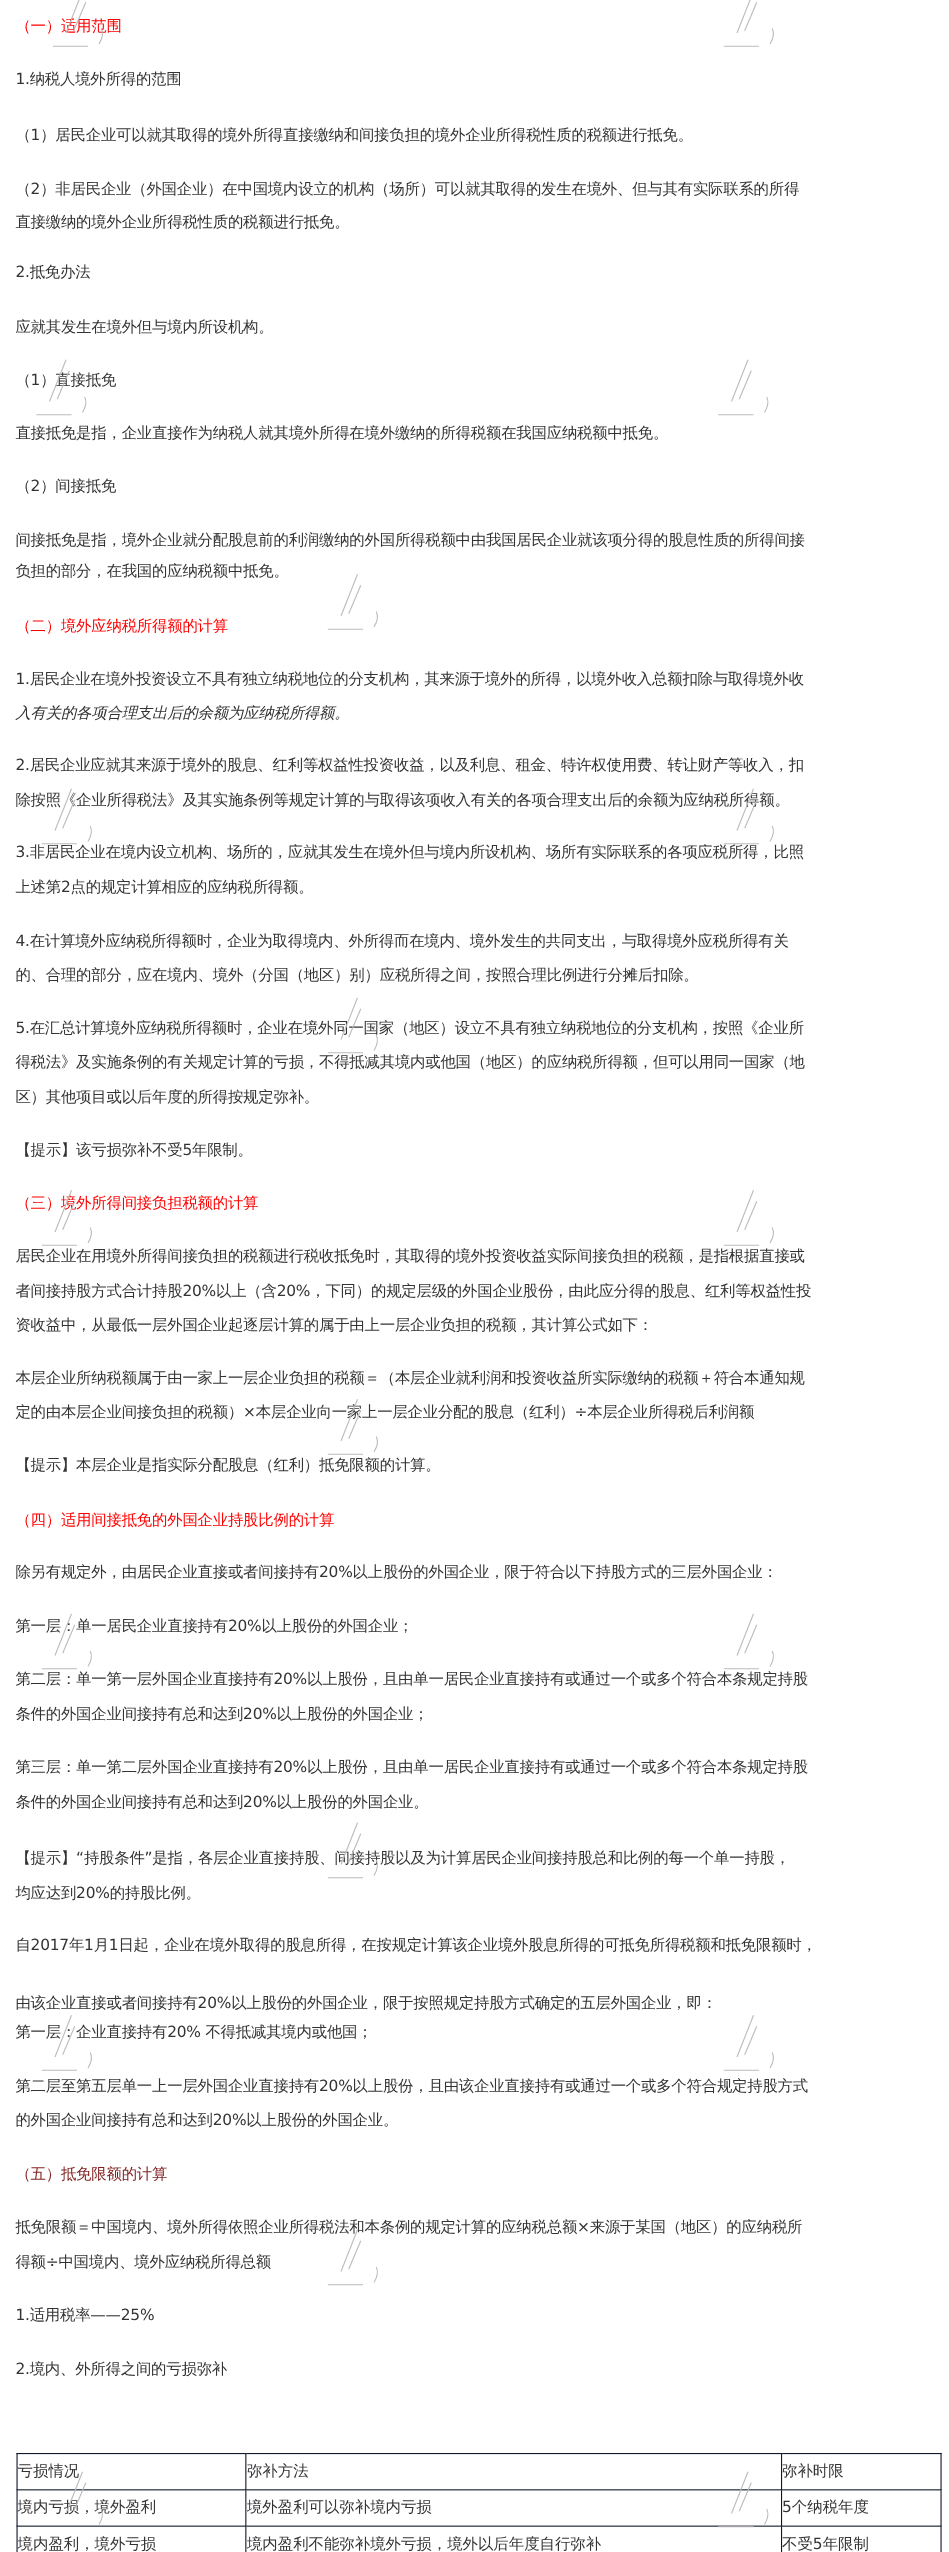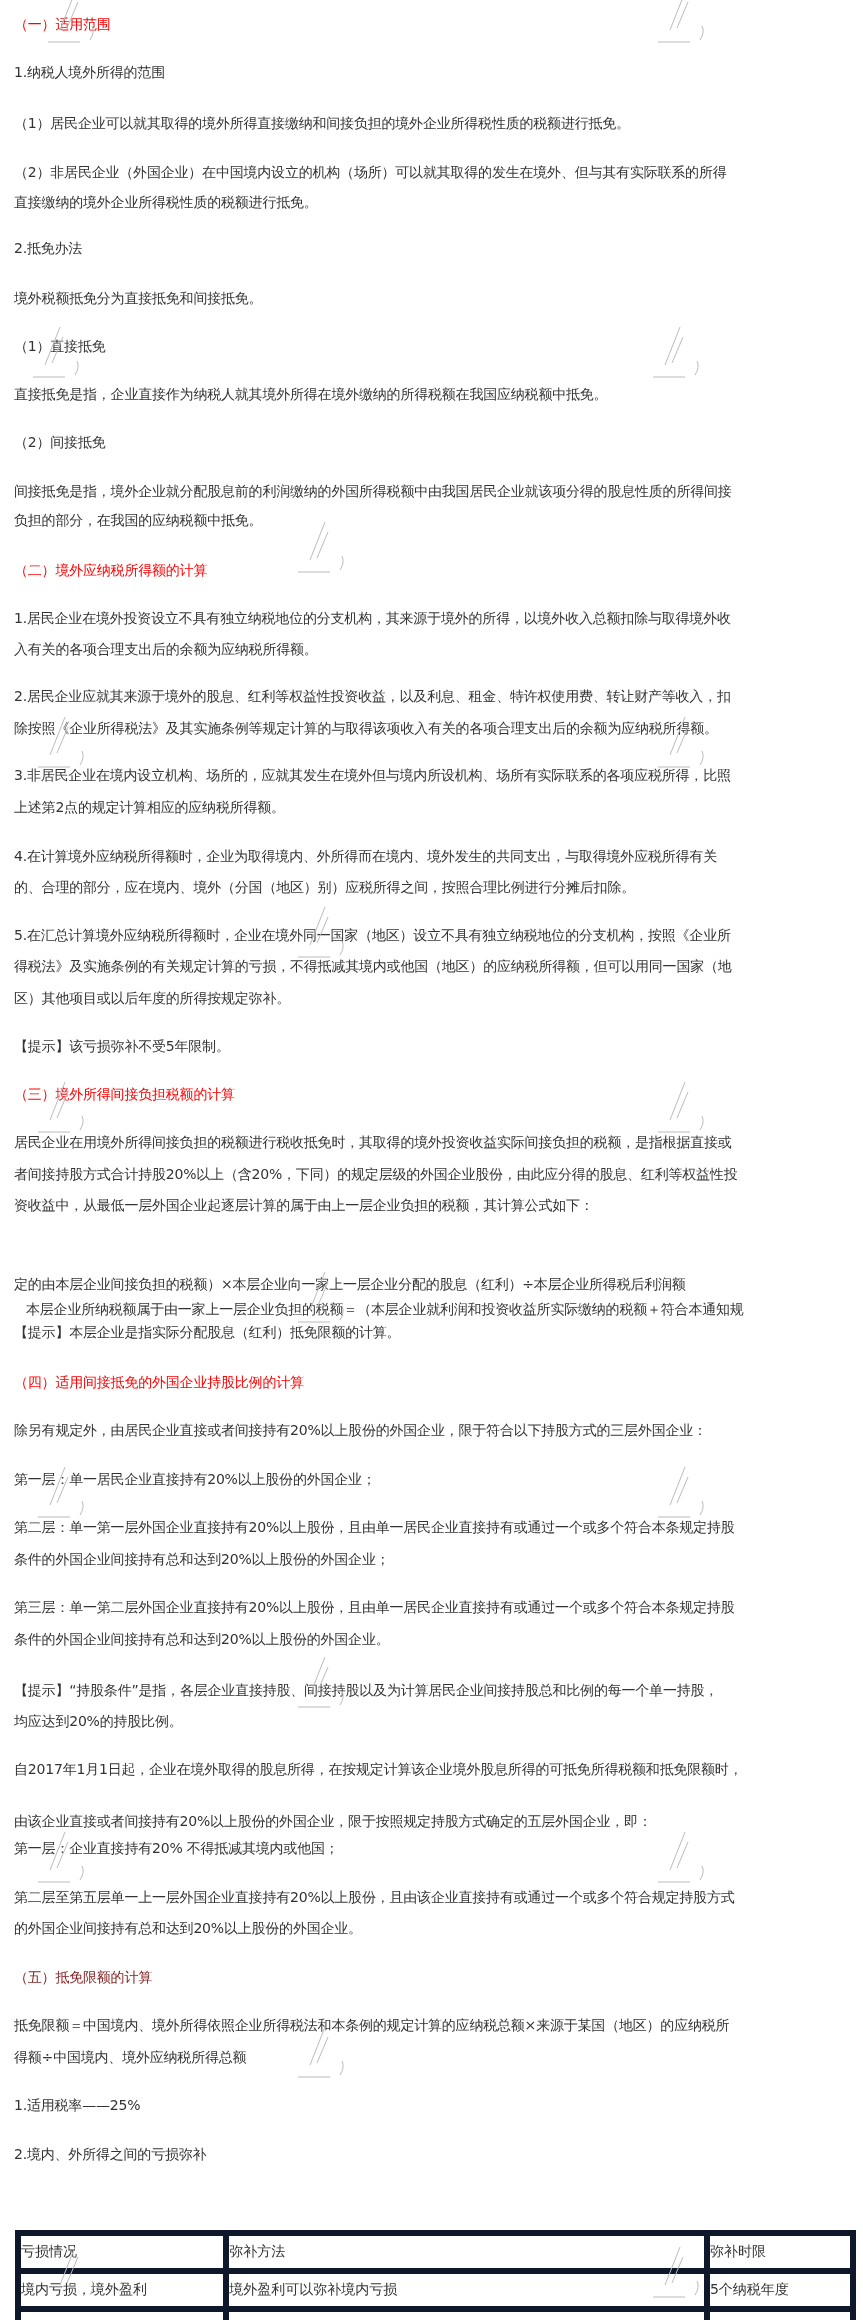--- a/index.html
+++ b/index.html
@@ -26,21 +26,21 @@
   table.loss {
     position: absolute;
     left: 15px;
     top: 2230px;
     width: 841px;
     border-collapse: collapse;
     font-size: 14px;
     color: #333333;
   }
   table.loss td {
-    border: 6px solid #0f172a;
+    border: 1px solid #0f172a;
     height: 32px;
     padding: 0 0;
     white-space: nowrap;
     vertical-align: middle;
     margin-left: 38px;
   }
   .col1 { width: 206px; }
   .col2 { width: 482px; }
   .col3 { width: 143px; }
   .wm {
@@ -52,44 +52,44 @@
 </head>
 <body>
 
 <div class="doc" id="doc">
     <div class="line heading" style="top: 14px; color: rgb(255, 0, 0);">（一）适用范围</div>
     <div class="line" style="top: 62px;">1.纳税人境外所得的范围</div>
     <div class="line" style="top: 113px;">（1）居民企业可以就其取得的境外所得直接缴纳和间接负担的境外企业所得税性质的税额进行抵免。</div>
     <div class="line" style="top: 162px;">（2）非居民企业（外国企业）在中国境内设立的机构（场所）可以就其取得的发生在境外、但与其有实际联系的所得</div>
     <div class="line" style="top: 192px;">直接缴纳的境外企业所得税性质的税额进行抵免。</div>
     <div class="line" style="top: 238px;">2.抵免办法</div>
-    <div class="line" style="top: 288px;">境外税额抵免分为直接抵免和间接抵免。</div>
+    <div class="line" style="top: 288px;">应就其发生在境外但与境内所设机构。</div>
     <div class="line" style="top: 336px;">（1）直接抵免</div>
     <div class="line" style="top: 384px;">直接抵免是指，企业直接作为纳税人就其境外所得在境外缴纳的所得税额在我国应纳税额中抵免。</div>
     <div class="line" style="top: 432px;">（2）间接抵免</div>
     <div class="line" style="top: 481px;">间接抵免是指，境外企业就分配股息前的利润缴纳的外国所得税额中由我国居民企业就该项分得的股息性质的所得间接</div>
     <div class="line" style="top: 511px; font-family: Liberation Mono, monospace;">负担的部分，在我国的应纳税额中抵免。</div>
     <div class="line heading" style="top: 560px; color: rgb(255, 0, 0);">（二）境外应纳税所得额的计算</div>
     <div class="line" style="top: 608px;">1.居民企业在境外投资设立不具有独立纳税地位的分支机构，其来源于境外的所得，以境外收入总额扣除与取得境外收</div>
-    <div class="line" style="top: 639px;">入有关的各项合理支出后的余额为应纳税所得额。</div>
+    <div class="line" style="top: 639px; font-style: italic;">入有关的各项合理支出后的余额为应纳税所得额。</div>
     <div class="line" style="top: 686px;">2.居民企业应就其来源于境外的股息、红利等权益性投资收益，以及利息、租金、特许权使用费、转让财产等收入，扣</div>
     <div class="line" style="top: 718px;">除按照《企业所得税法》及其实施条例等规定计算的与取得该项收入有关的各项合理支出后的余额为应纳税所得额。</div>
     <div class="line" style="top: 765px;">3.非居民企业在境内设立机构、场所的，应就其发生在境外但与境内所设机构、场所有实际联系的各项应税所得，比照</div>
     <div class="line" style="top: 797px;">上述第2点的规定计算相应的应纳税所得额。</div>
     <div class="line" style="top: 846px;">4.在计算境外应纳税所得额时，企业为取得境内、外所得而在境内、境外发生的共同支出，与取得境外应税所得有关</div>
     <div class="line" style="top: 877px;">的、合理的部分，应在境内、境外（分国（地区）别）应税所得之间，按照合理比例进行分摊后扣除。</div>
     <div class="line" style="top: 925px;">5.在汇总计算境外应纳税所得额时，企业在境外同一国家（地区）设立不具有独立纳税地位的分支机构，按照《企业所</div>
     <div class="line" style="top: 956px;">得税法》及实施条例的有关规定计算的亏损，不得抵减其境内或他国（地区）的应纳税所得额，但可以用同一国家（地</div>
     <div class="line" style="top: 988px;">区）其他项目或以后年度的所得按规定弥补。</div>
     <div class="line" style="top: 1036px;">【提示】该亏损弥补不受5年限制。</div>
     <div class="line heading" style="top: 1084px; color: rgb(255, 0, 0);">（三）境外所得间接负担税额的计算</div>
     <div class="line" style="top: 1132px;">居民企业在用境外所得间接负担的税额进行税收抵免时，其取得的境外投资收益实际间接负担的税额，是指根据直接或</div>
     <div class="line" style="top: 1164px;">者间接持股方式合计持股20%以上（含20%，下同）的规定层级的外国企业股份，由此应分得的股息、红利等权益性投</div>
     <div class="line" style="top: 1195px;">资收益中，从最低一层外国企业起逐层计算的属于由上一层企业负担的税额，其计算公式如下：</div>
-    <div class="line" style="top: 1299px; margin-left: 12px;">本层企业所纳税额属于由一家上一层企业负担的税额＝（本层企业就利润和投资收益所实际缴纳的税额＋符合本通知规</div>
+    <div class="line" style="top: 1243px;">本层企业所纳税额属于由一家上一层企业负担的税额＝（本层企业就利润和投资收益所实际缴纳的税额＋符合本通知规</div>
     <div class="line" style="top: 1274px;">定的由本层企业间接负担的税额）×本层企业向一家上一层企业分配的股息（红利）÷本层企业所得税后利润额</div>
     <div class="line" style="top: 1322px;">【提示】本层企业是指实际分配股息（红利）抵免限额的计算。</div>
     <div class="line heading" style="top: 1372px; color: rgb(255, 0, 0);">（四）适用间接抵免的外国企业持股比例的计算</div>
     <div class="line" style="top: 1420px;">除另有规定外，由居民企业直接或者间接持有20%以上股份的外国企业，限于符合以下持股方式的三层外国企业：</div>
     <div class="line" style="top: 1469px;">第一层：单一居民企业直接持有20%以上股份的外国企业；</div>
     <div class="line" style="top: 1517px;">第二层：单一第一层外国企业直接持有20%以上股份，且由单一居民企业直接持有或通过一个或多个符合本条规定持股</div>
     <div class="line" style="top: 1549px;">条件的外国企业间接持有总和达到20%以上股份的外国企业；</div>
     <div class="line" style="top: 1597px;">第三层：单一第二层外国企业直接持有20%以上股份，且由单一居民企业直接持有或通过一个或多个符合本条规定持股</div>
     <div class="line" style="top: 1629px;">条件的外国企业间接持有总和达到20%以上股份的外国企业。</div>
     <div class="line" style="top: 1680px;">【提示】“持股条件”是指，各层企业直接持股、间接持股以及为计算居民企业间接持股总和比例的每一个单一持股，</div>

